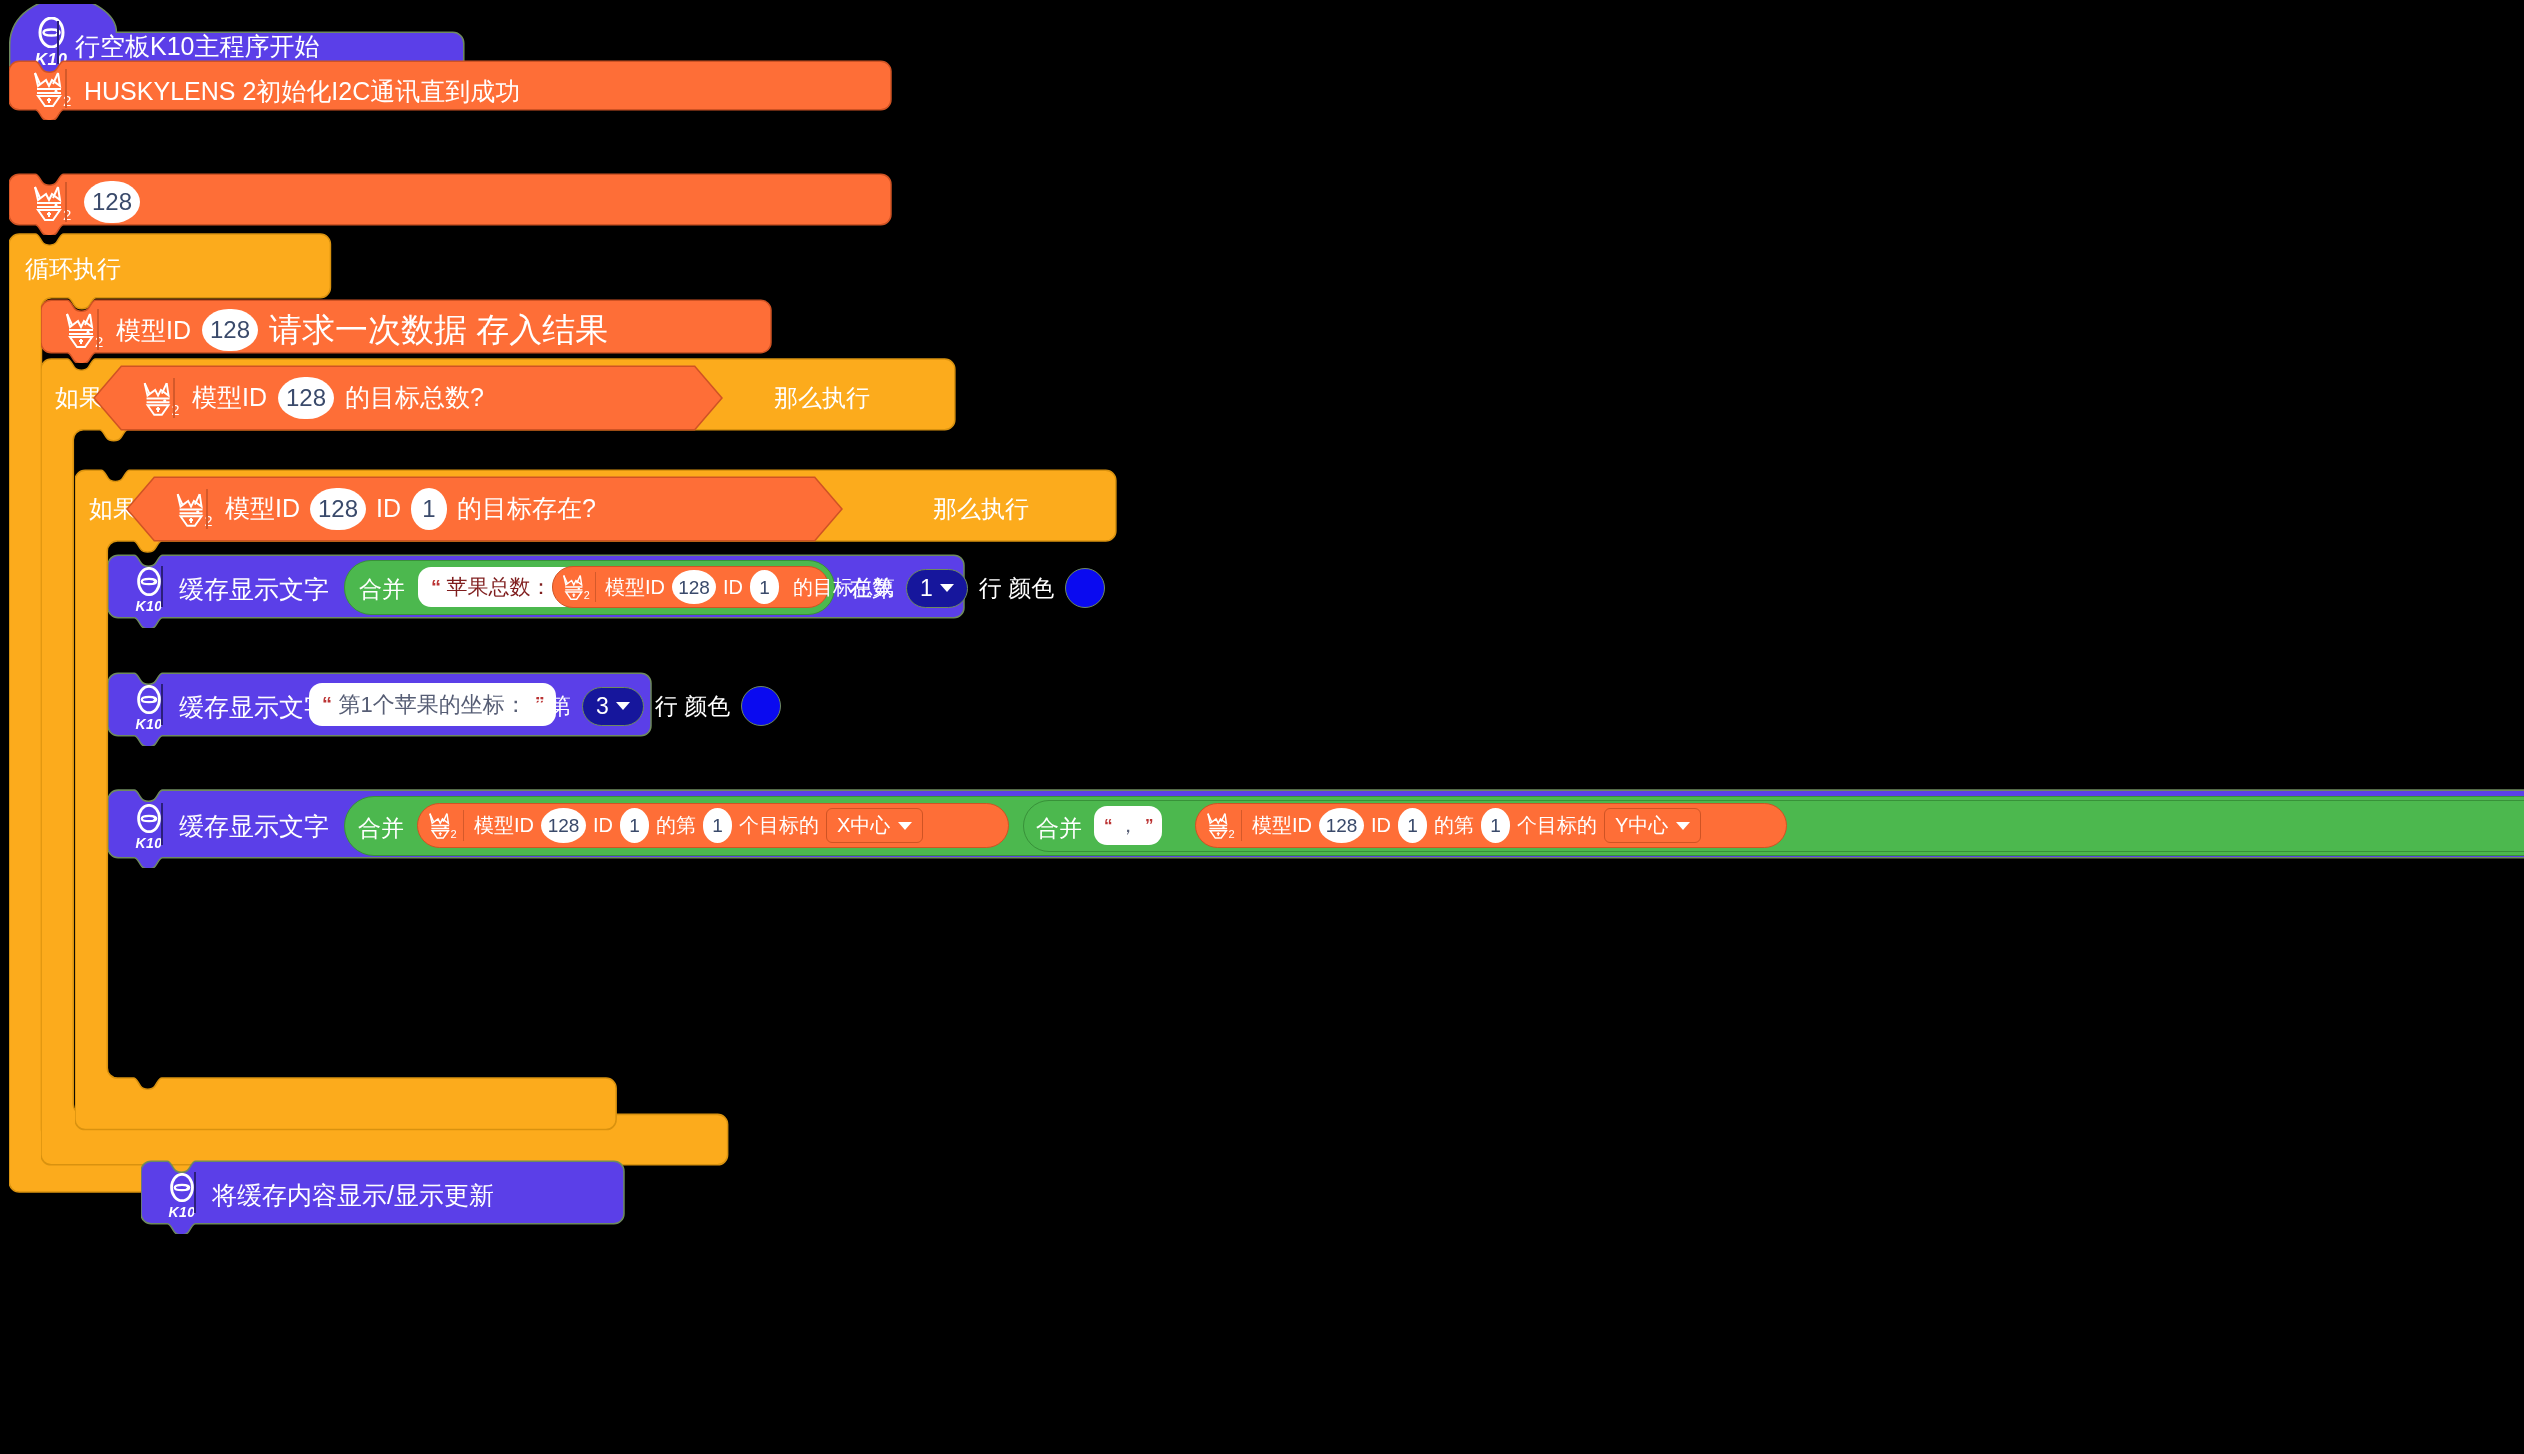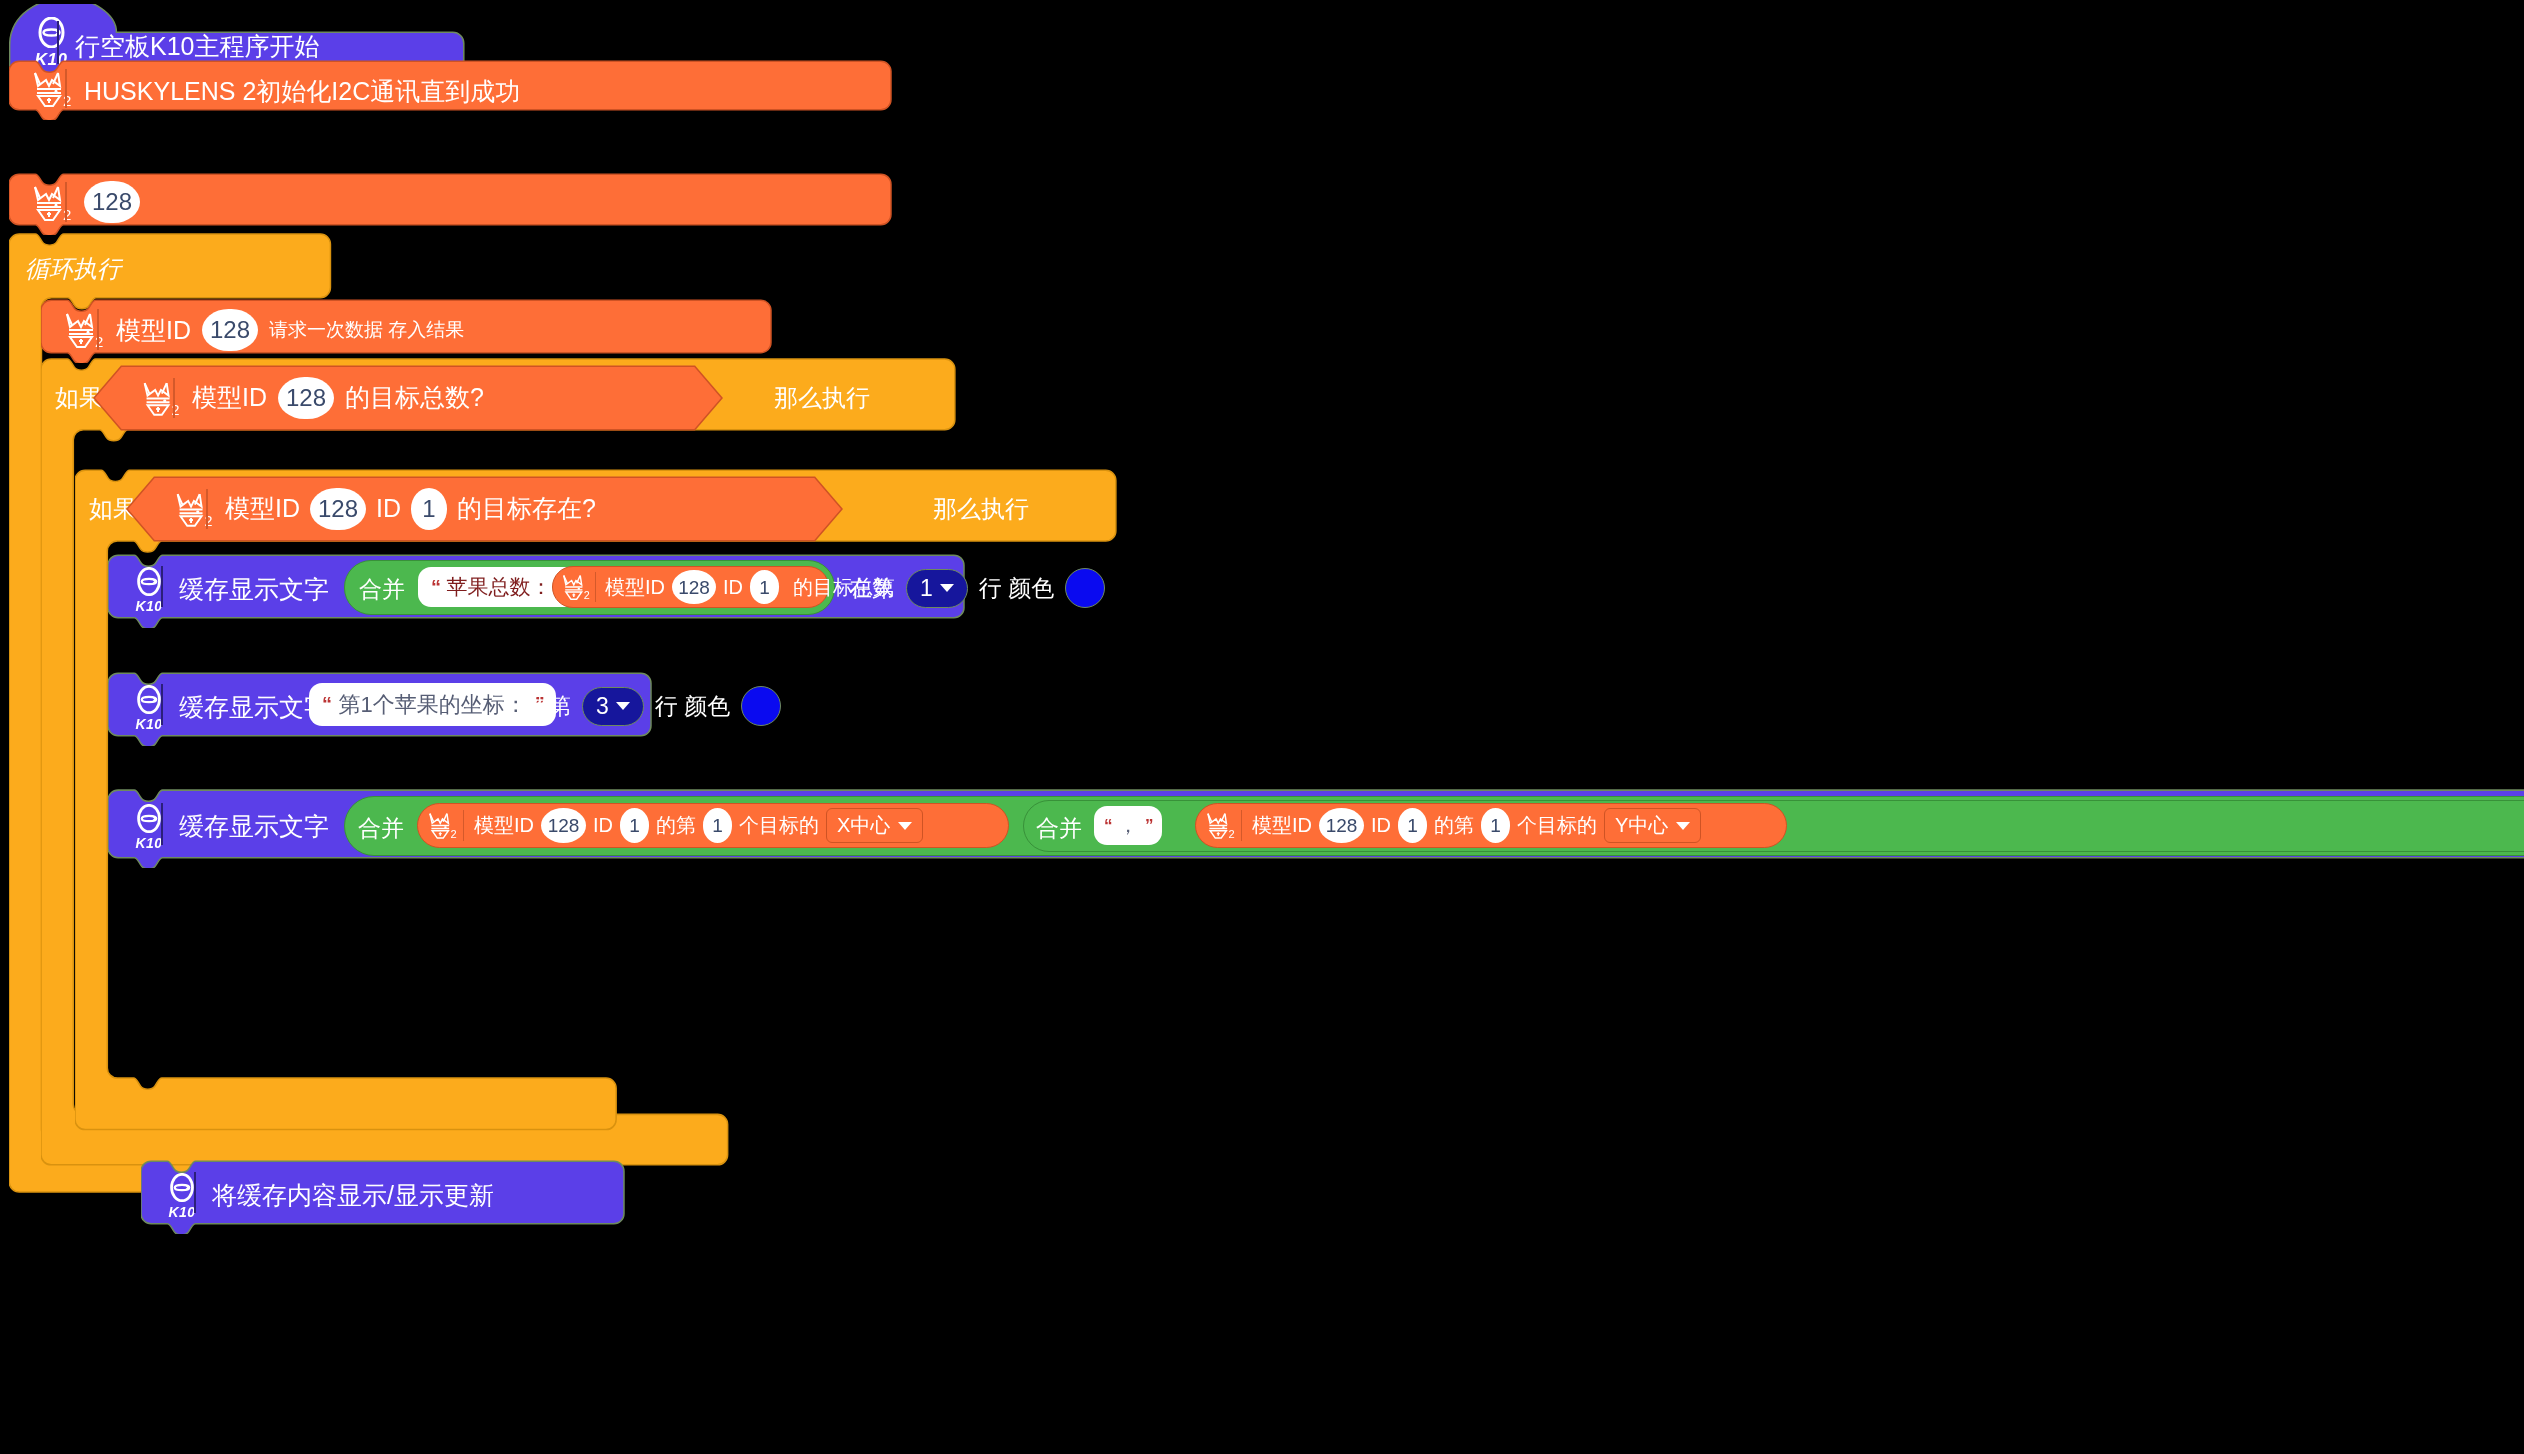--- a/index.html
+++ b/index.html
@@ -132,21 +132,21 @@
   <div style="position:absolute;left:9px;top:232px;width:364px;height:970px;">
     <svg width="364" height="970" viewBox="0 0 720 1920" style="position:absolute;left:0;top:0;">
       <path d="M0 24 A20 20 0 0 1 20 4 L52 4 C58 4 60 12 66 20 C72 28 88 28 94 20 C100 12 102 4 108 4
                L616 4 A20 20 0 0 1 636 24 L636 110 A20 20 0 0 1 616 130 L172 130
                C166 130 164 138 158 146 C152 154 136 154 130 146 C124 138 122 130 116 130
                L84 130 A20 20 0 0 0 64 150 L64 1776 A20 20 0 0 0 84 1796 L116 1796
                C122 1796 124 1804 130 1812 C136 1820 152 1820 158 1812 C164 1804 166 1796 172 1796
                L520 1796 A20 20 0 0 1 540 1816 L540 1880 A20 20 0 0 1 520 1900 L20 1900
                A20 20 0 0 1 0 1880 Z" fill="#FCAB1C" stroke="#D9920F" stroke-width="3"></path>
     </svg>
-    <div class="lbl" style="position:absolute;left:16px;top:21px;font-size:24px;font-style:italic;">循环执行</div>
+    <div class="lbl" style="position:absolute;left:16px;top:21px;font-size:24px;">循环执行</div>
   </div>
 
   <div style="position:absolute;left:41px;top:298px;width:732px;height:61px;">
     <svg width="732" height="65" viewBox="0 0 1450 128" style="position:absolute;left:0;top:0;">
       <path d="M0 24 A20 20 0 0 1 20 4 L52 4 C58 4 60 12 66 20 C72 28 88 28 94 20 C100 12 102 4 108 4
                L1426 4 A20 20 0 0 1 1446 24 L1446 88 A20 20 0 0 1 1426 108 L108 108
                C102 108 100 116 94 124 C88 132 72 132 66 124 C60 116 58 108 52 108
                L20 108 A20 20 0 0 1 0 88 Z" fill="#FE6E37" stroke="#CF5324" stroke-width="3"></path>
     </svg>
     <div class="devcol" style="position:absolute;left:3px;top:9px;height:45px;">
@@ -159,21 +159,21 @@
           <path d="M44 58 L44 68 M40 62 L48 62"></path>
           <path d="M58 42 l0 6 M55 45 l6 0"></path>
         </g>
         <text x="72" y="74" fill="#fff" font-size="30" font-family="Liberation Sans, sans-serif">2</text>
       </svg>
     </div>
     <div style="position:absolute;left:56px;top:11px;width:1.5px;height:41px;background:#d4592a;"></div>
     <div style="position:absolute;left:75px;top:8px;height:48px;display:flex;align-items:center;gap:11px;">
       <span class="lbl" style="font-size:25px;">模型ID</span>
       <span class="numfld n3">128</span>
-      <span class="lbl" style="font-size:19px;">请求一次数据 存入结果</span>
+      <span class="lbl" style="font-size:33px;">请求一次数据 存入结果</span>
     </div>
   </div>
 
   <div style="position:absolute;left:41px;top:357px;width:929px;height:818px;">
     <svg width="929" height="818" viewBox="0 0 1840 1620" style="position:absolute;left:0;top:0;">
       <path d="M0 24 A20 20 0 0 1 20 4 L52 4 C58 4 60 12 66 20 C72 28 88 28 94 20 C100 12 102 4 108 4
                L1790 4 A20 20 0 0 1 1810 24 L1810 124 A20 20 0 0 1 1790 144 L172 144
                C166 144 164 152 158 160 C152 168 136 168 130 160 C124 152 122 144 116 144
                L84 144 A20 20 0 0 0 64 164 L64 1480 A20 20 0 0 0 84 1500 L116 1500
                C122 1500 124 1508 130 1516 C136 1524 152 1524 158 1516 C164 1508 166 1500 172 1500

